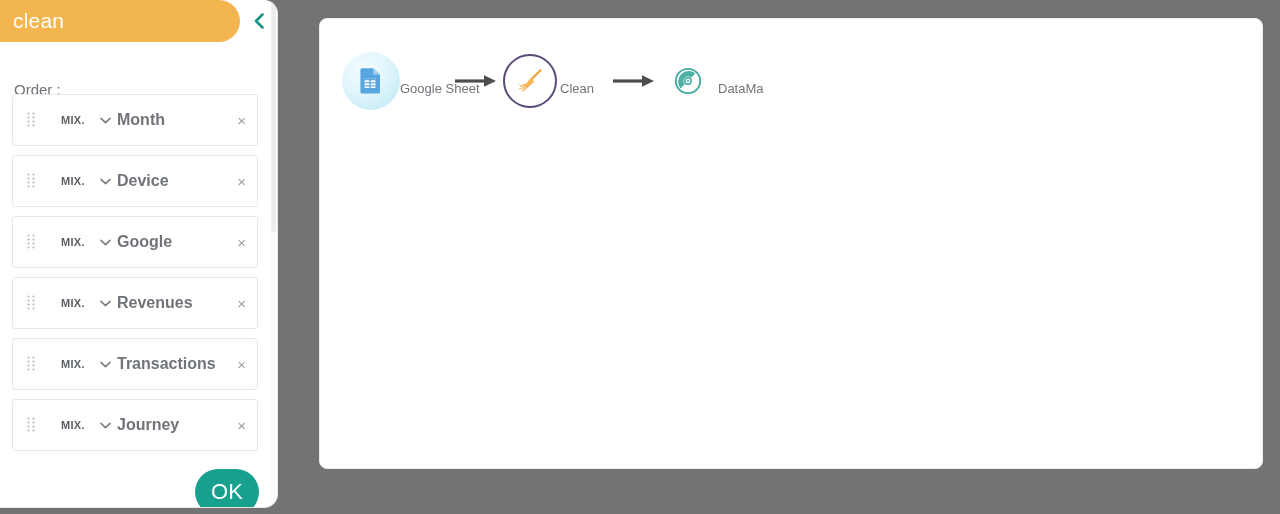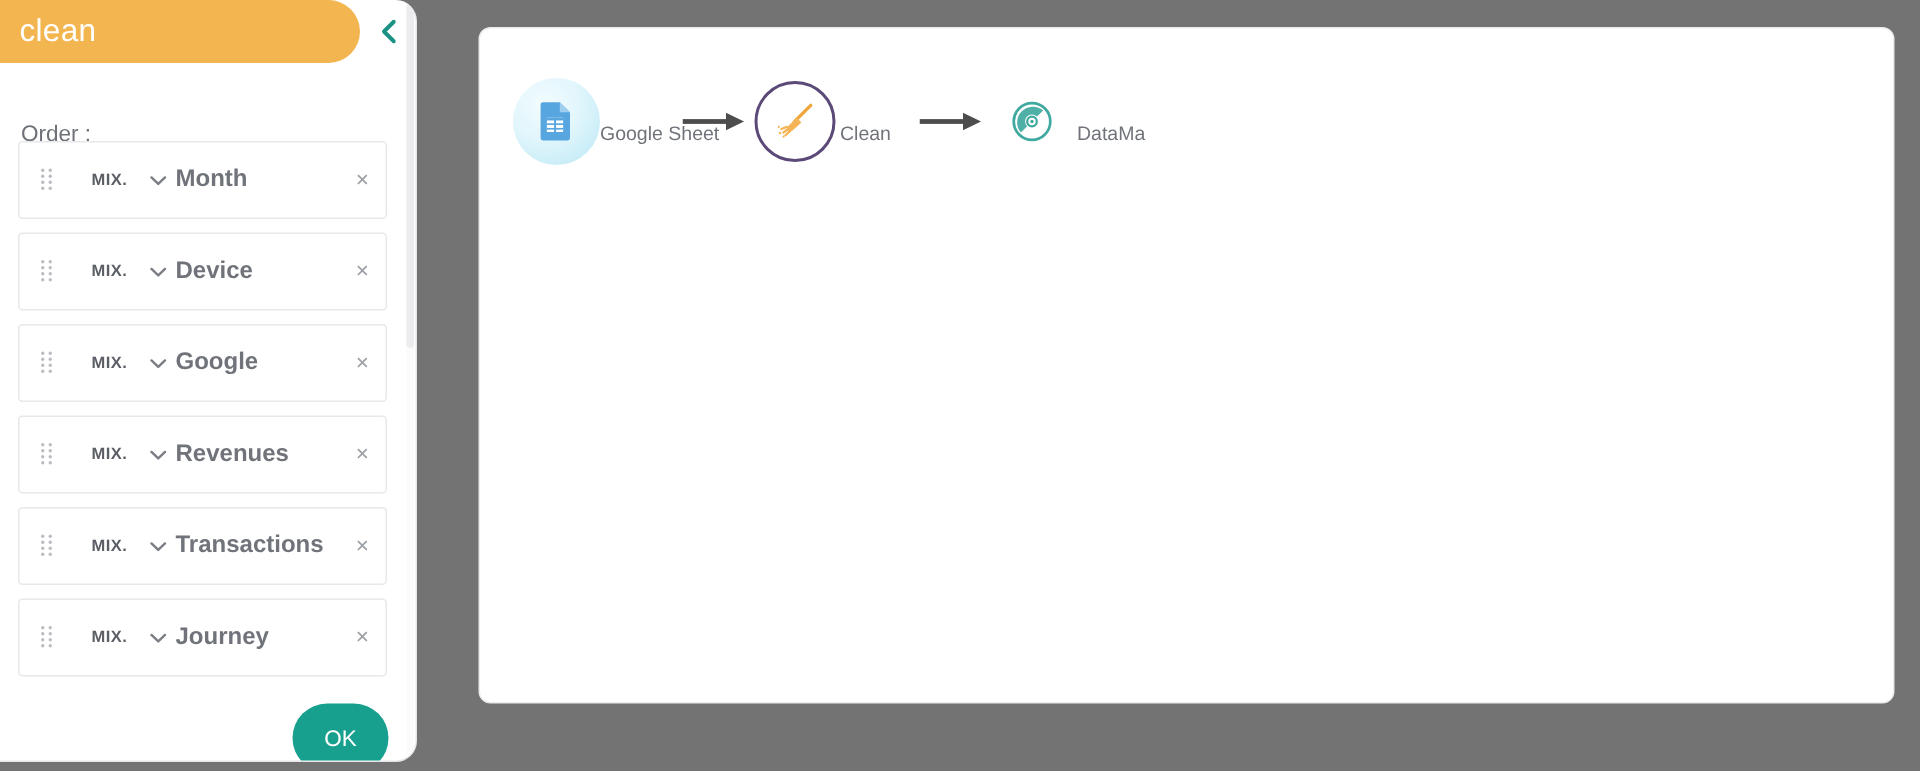--- a/index.html
+++ b/index.html
@@ -181,21 +181,21 @@
   .ok-btn {
     position: absolute;
     left: 195px;
     top: 469px;
     width: 64px;
     height: 46px;
     background: #18a08f;
     border: none;
     border-radius: 23px;
     color: #ffffff;
-    font-size: 15px;
+    font-size: 22px;
     font-family: "Liberation Sans", sans-serif;
     cursor: pointer;
     display: flex;
     align-items: center;
     justify-content: center;
     padding-bottom: 0;
   }
 
   
   .sb-track {

